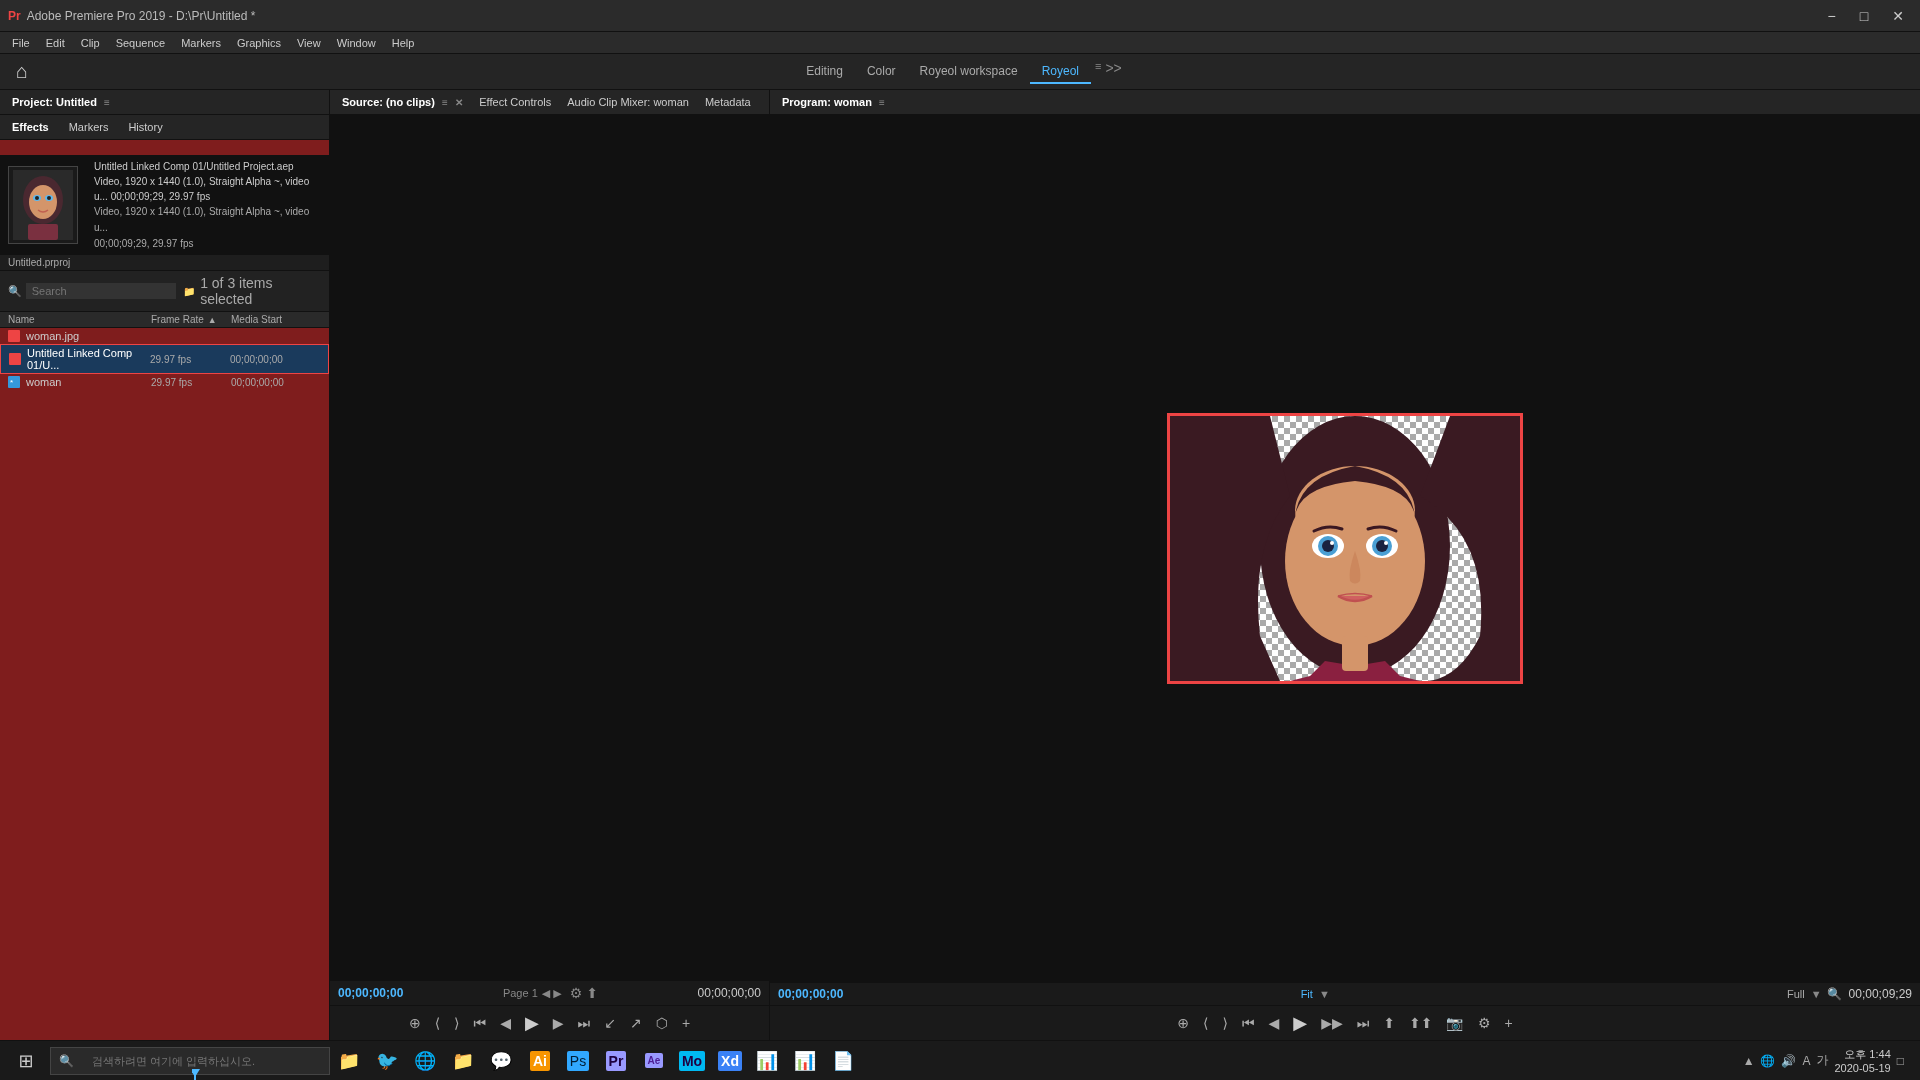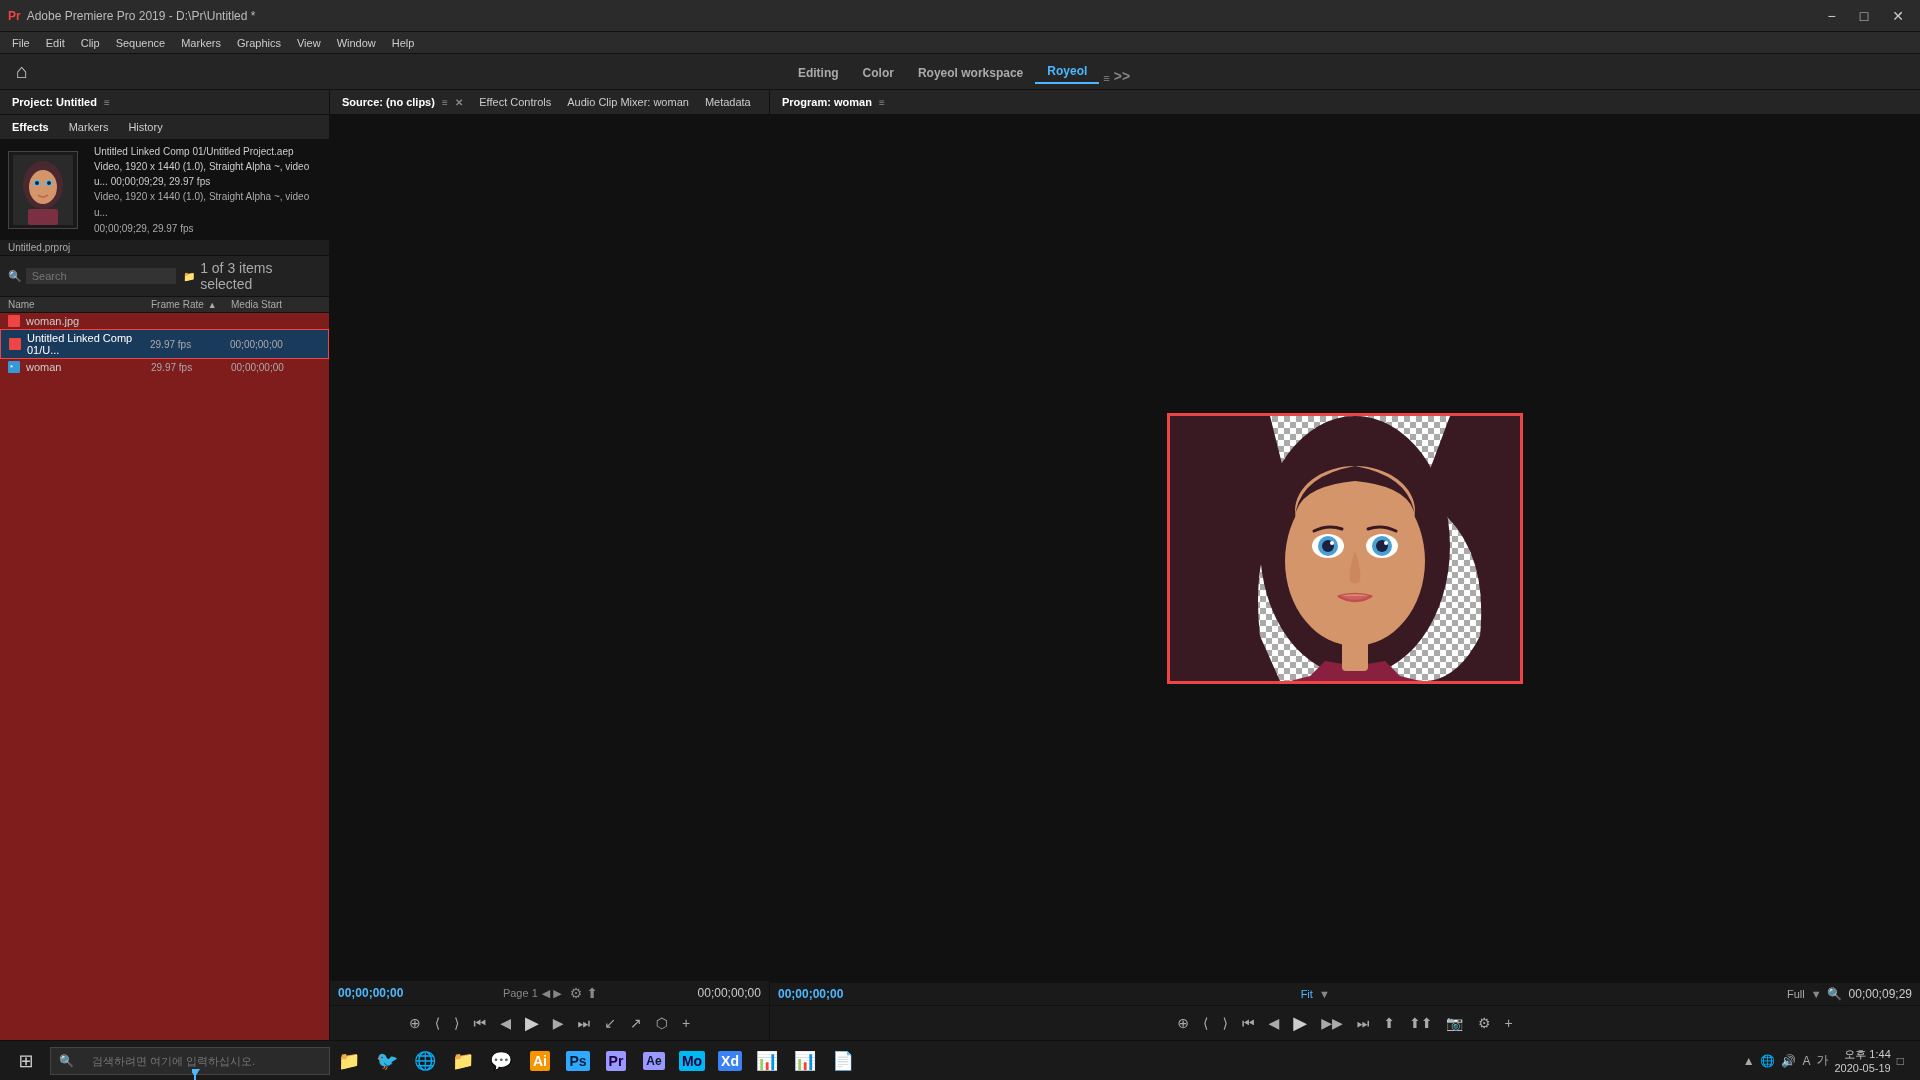--- a/index.html
+++ b/index.html
@@ -20,21 +20,21 @@
     .workspace-tab.active { color: #4db8ff; border-bottom: 2px solid #4db8ff; }
 
     
     #main { display: flex; height: calc(1080px - 32px - 22px - 36px - 40px); }
 
     
     #project-panel { width: 330px; background: #7f1d1d; border-right: 1px solid #111; display: flex; flex-direction: column; }
     #project-header { background: #252525; padding: 4px 8px; display: flex; align-items: center; gap: 8px; border-bottom: 1px solid #111; }
     .panel-tab { color: #ccc; font-size: 11px; cursor: pointer; padding: 2px 4px; }
     .panel-tab.active { color: #fff; font-weight: bold; }
-    #project-preview { height: 90px; background: #111; display: flex; align-items: center; justify-content: center; position: relative; padding: 4px; }
+    #project-preview { height: 90px; background: #111; display: flex; align-items: center; justify-content: center; position: relative; padding: 4px; margin-top: 15px; }
     .preview-thumb { width: 60px; height: 60px; background: #2a2a2a; border: 1px solid #444; display: flex; align-items: center; justify-content: center; overflow: hidden; }
     .preview-info { flex: 1; padding-left: 8px; color: #aaa; font-size: 10px; line-height: 1.6; }
     #project-search-bar { display: flex; align-items: center; padding: 4px 8px; gap: 4px; background: #222; border-bottom: 1px solid #111; }
     #project-search { background: #333; border: none; color: #ccc; padding: 2px 6px; font-size: 11px; width: 150px; outline: none; }
     .search-count { color: #aaa; font-size: 14px; margin-left: auto; }
     #project-list-header { display: flex; padding: 2px 8px; background: #2a2a2a; border-bottom: 1px solid #111; font-size: 10px; color: #aaa; }
     .col-name { flex: 1; }
     .col-fps { width: 80px; display: flex; align-items: center; gap: 4px; cursor: pointer; }
     .col-start { width: 90px; }
     #project-list { flex: 1; overflow-y: auto; }
@@ -98,21 +98,21 @@
     ::-webkit-scrollbar-track { background: #1a1a1a; }
     ::-webkit-scrollbar-thumb { background: #444; border-radius: 3px; }
     .close-tab-icon { color: #888; font-size: 10px; cursor: pointer; margin-left: 4px; }
 
     .more-btn { color: #888; font-size: 14px; cursor: pointer; padding: 0 4px; }
 
     .home-icon { font-size: 20px; color: #ccc; cursor: pointer; padding: 4px 8px; }
 
     #top-bar { display: flex; align-items: center; height: 36px; background: #252525; border-bottom: 1px solid #111; }
     .top-bar-left { width: 60px; display: flex; align-items: center; padding-left: 8px; }
-    .top-bar-center { flex: 1; display: flex; align-items: flex-end; justify-content: center; gap: 0; font-weight: bold; }
+    .top-bar-center { flex: 1; display: flex; align-items: flex-start; justify-content: center; gap: 0; }
     .top-bar-right { width: 60px; display: flex; align-items: center; justify-content: flex-end; padding-right: 8px; }
 
     #right-scroll-panel { width: 20px; background: #1a1a1a; border-left: 1px solid #111; display: flex; flex-direction: column; align-items: center; padding: 4px 0; }
   </style>
 </head>
 <body>
 
 <div id="titlebar">
   <div id="titlebar-left">
     <span id="titlebar-logo">Pr</span>
@@ -455,27 +455,27 @@
     <div class="taskbar-btn">
       <span style="font-size:18px;color:#e8a020;">📁</span>
     </div>
     <div class="taskbar-btn">
       <span style="font-size:18px;color:#f7e600;">💬</span>
     </div>
     <div class="taskbar-btn">
       <span style="font-size:14px;background:#f79500;color:#fff;padding:2px 3px;font-weight:bold;border-radius:2px;">Ai</span>
     </div>
     <div class="taskbar-btn">
-      <span style="font-size:14px;background:#31a8ff;color:#001e36;padding:2px 3px;font-weight:bold;border-radius:2px;">Ps</span>
+      <span style="font-size:14px;background:#31a8ff;color:#001e36;padding:2px 3px;font-weight:normal;border-radius:2px;">Ps</span>
     </div>
     <div class="taskbar-btn">
       <span style="font-size:14px;background:#9999ff;color:#1e0040;padding:2px 3px;font-weight:bold;border-radius:2px;">Pr</span>
     </div>
     <div class="taskbar-btn">
-      <span style="font-size:12px;background:#9999ff;color:#0f172a;padding:2px 3px;font-weight:bold;border-radius:2px;">Ae</span>
+      <span style="font-size:10px;background:#9999ff;color:#4c1d95;padding:2px 3px;font-weight:bold;border-radius:2px;">Ae</span>
     </div>
     <div class="taskbar-btn">
       <span style="font-size:14px;background:#00b9f2;color:#1e0040;padding:2px 3px;font-weight:bold;border-radius:2px;">Mo</span>
     </div>
     <div class="taskbar-btn">
       <span style="font-size:14px;background:#3b82f6;color:#fff;padding:2px 3px;font-weight:bold;border-radius:2px;">Xd</span>
     </div>
     <div class="taskbar-btn">
       <span style="font-size:18px;color:#1d6f42;">📊</span>
     </div>

